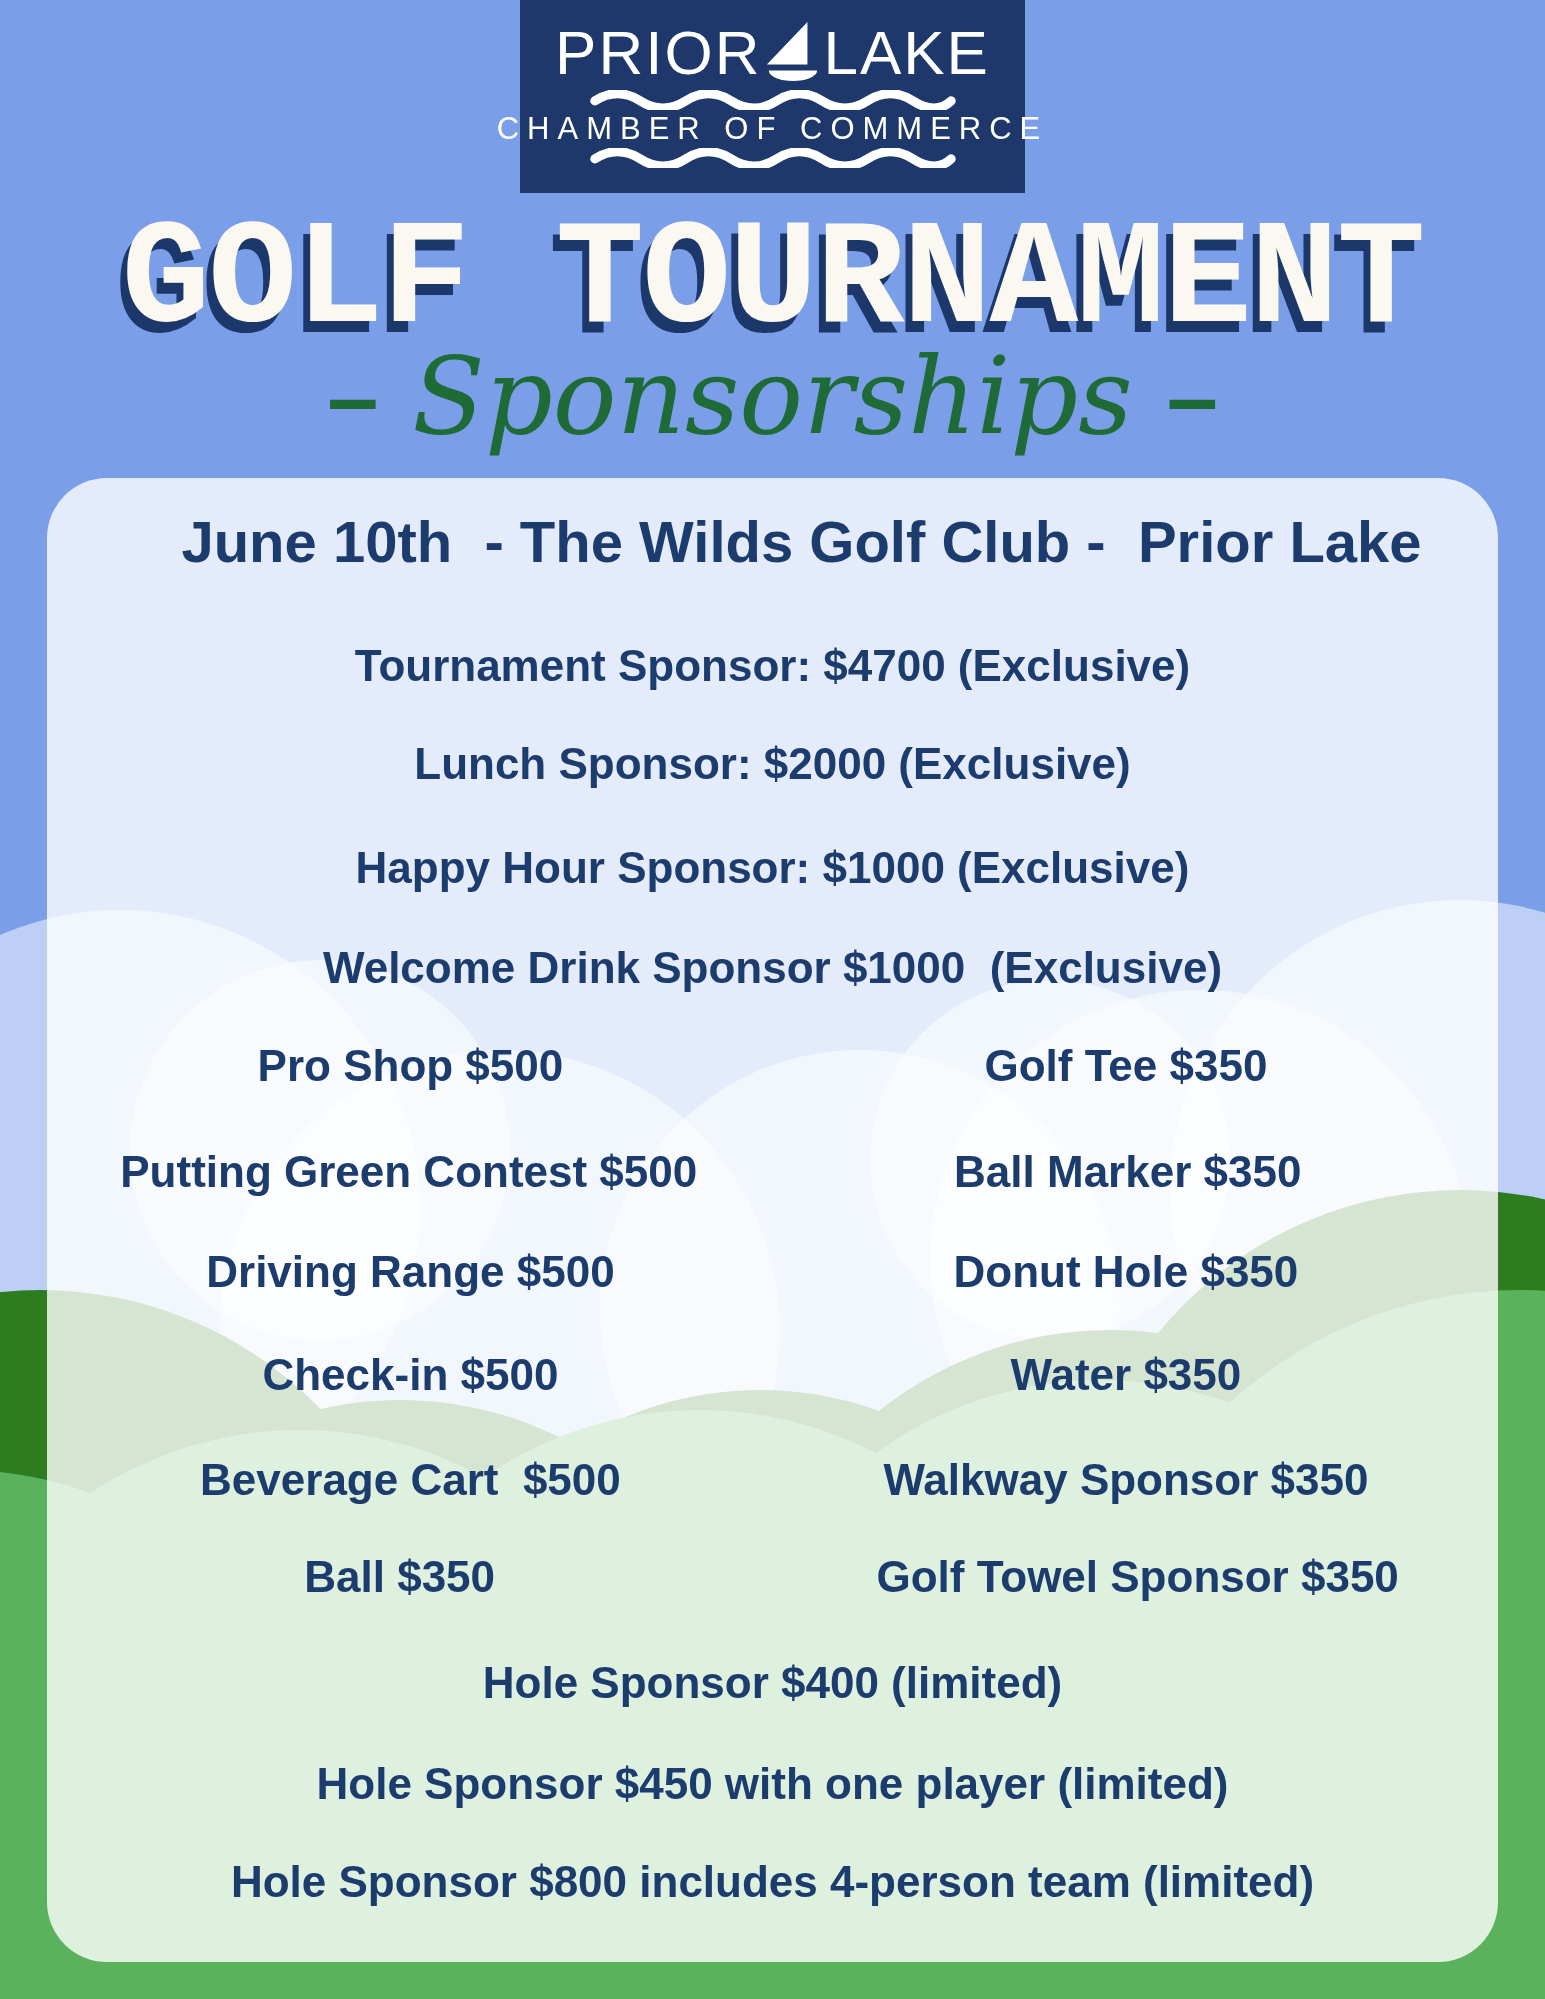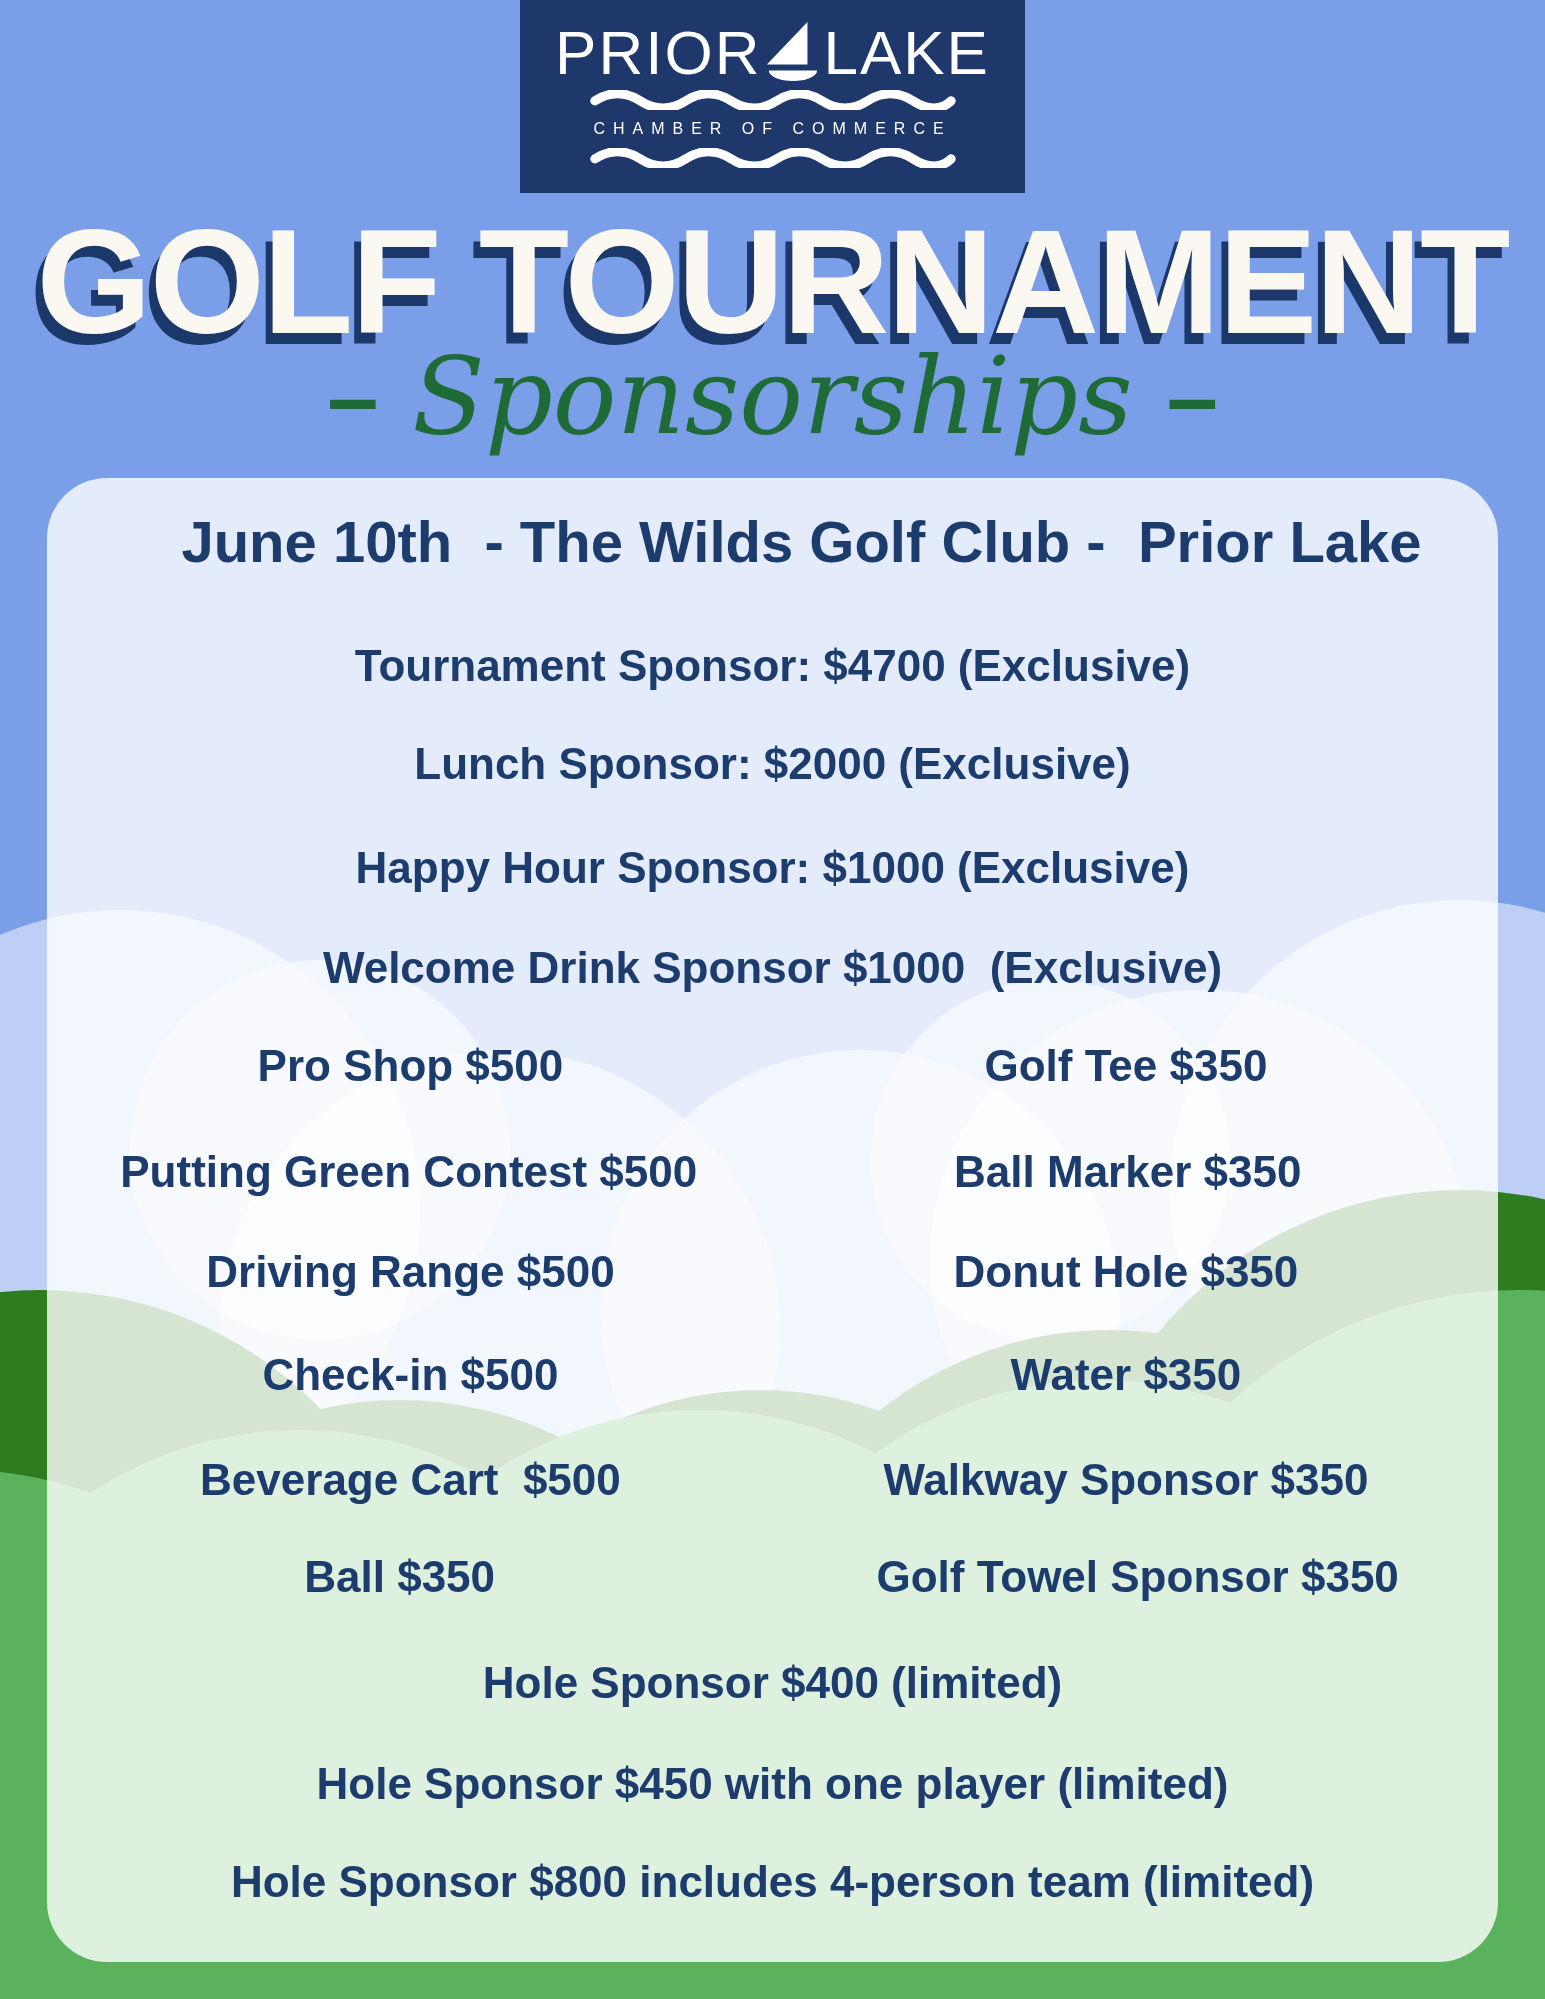--- a/index.html
+++ b/index.html
@@ -17,26 +17,26 @@
   .hill{background:var(--hill-green);}
   .gbump{background:var(--ground-green);}
   .ground-rect{position:absolute;left:0;right:0;top:1780px;bottom:0;background:var(--ground-green);}
 
   
   .logo{position:absolute;left:520px;top:0;width:505px;height:193px;background:var(--logo-navy);
         display:flex;flex-direction:column;align-items:center;justify-content:flex-start;padding-top:20px;box-sizing:border-box;}
   .logo-row{display:flex;align-items:flex-end;color:#fff;font-size:62px;line-height:66px;letter-spacing:2px;font-weight:400;}
   .sail{width:58px;height:66px;margin:0 2px;}
   .wave{width:392px;height:20px;margin-top:4px;}
-  .logo-sub{color:#fff;font-size:16px;letter-spacing:8px;margin-top:4px;line-height:30px;white-space:nowrap;}
+  .logo-sub{color:#fff;font-size:31px;letter-spacing:8px;margin-top:4px;line-height:30px;white-space:nowrap;}
 
   
   .title{position:absolute;left:0;top:208px;width:100%;margin:0;text-align:center;
          font-size:148px;font-weight:bold;letter-spacing:-2px;line-height:1;
-         color:var(--title-white);text-shadow:-7px 11px 0 var(--shadow-navy);white-space:nowrap;}
+         color:var(--title-white);text-shadow:-7px 11px 0 var(--shadow-navy);white-space:nowrap;font-family:Liberation Mono, monospace;}
   .script-row{position:absolute;left:0;top:322px;width:100%;display:flex;align-items:center;justify-content:center;gap:34px;}
   .script{font-family:"DejaVu Serif", serif;font-style:italic;font-size:106px;line-height:150px;color:var(--script-green);}
   .dash{font-size:92px;font-weight:bold;color:var(--script-green);line-height:150px;}
 
   
   .card{position:absolute;left:47px;top:478px;width:1451px;height:1484px;border-radius:60px;
         background:rgba(255,255,255,0.8);}
   .row{position:absolute;left:47px;width:1451px;text-align:center;color:var(--text-navy);
        font-weight:bold;font-size:44px;line-height:72px;height:72px;white-space:pre-wrap;}
   .row.date{font-size:58px;line-height:74px;height:74px;margin-left:29px;}

